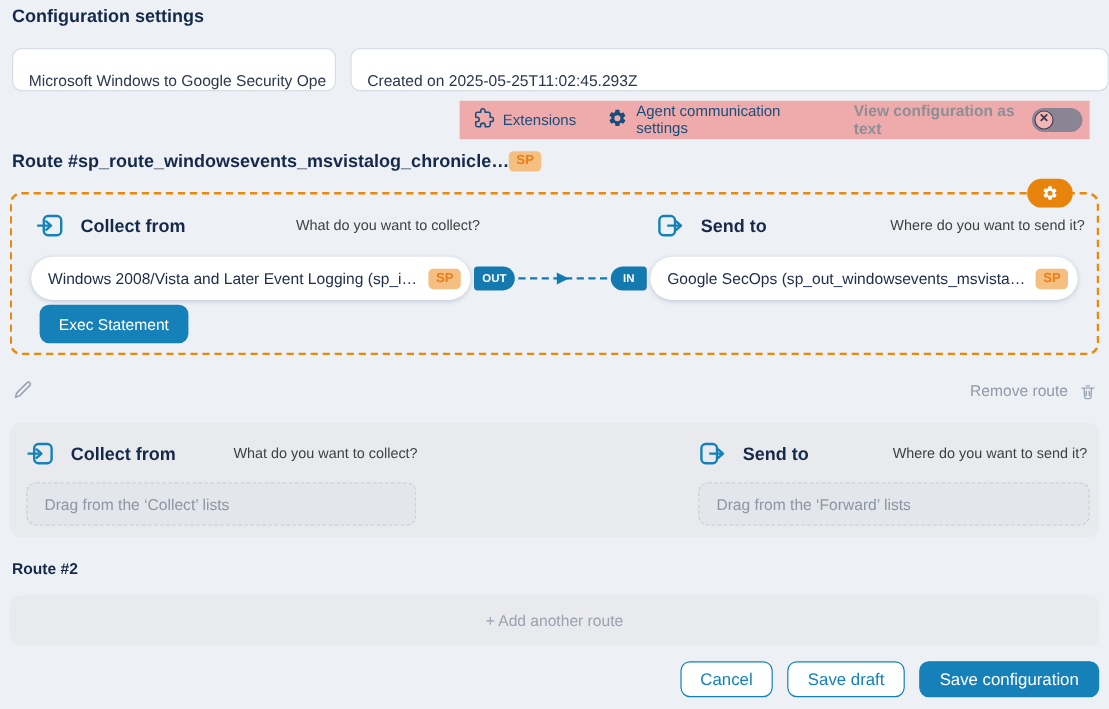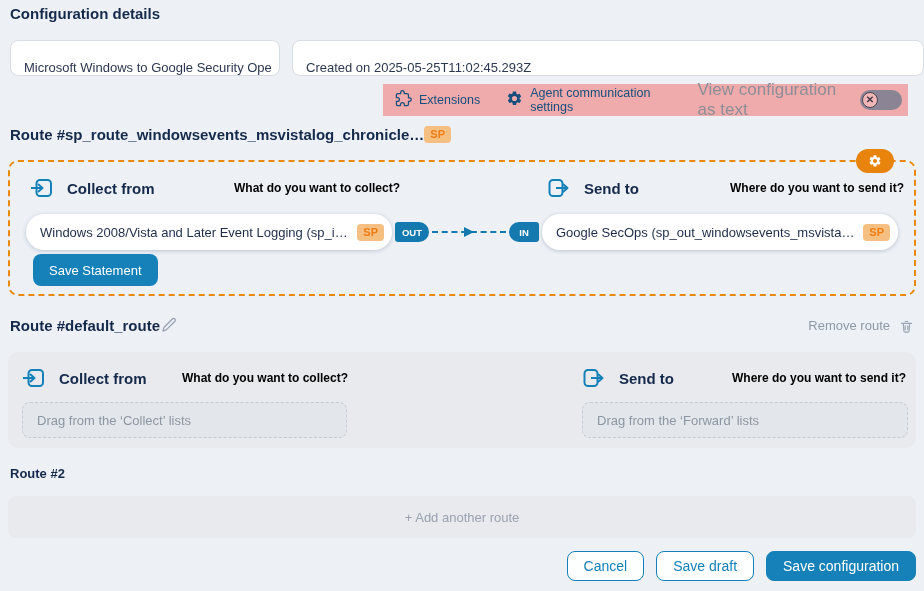--- a/index.html
+++ b/index.html
@@ -12,40 +12,40 @@
   .field { position:absolute; top:40px; height:36px; background:#fff; border:1px solid #d8dde4;
            border-radius:8px; display:flex; align-items:flex-end; padding:0 13px; font-size:13px;
            color:#2b3850; white-space:nowrap; overflow:hidden; }
   .field-name { left:10px; width:270px; }
   .field-created { left:292px; right:0; }
 
   .toolbar { position:absolute; left:383px; right:16px; top:84px; height:32px; background:#efabab;
              display:flex; align-items:center; padding:0 6px 0 12px; }
   .tb-item { display:flex; align-items:center; gap:7px; color:#174e7d; font-size:12.5px; cursor:pointer; }
   .tb-item + .tb-item { margin-left:26px; }
-  .tb-muted { margin-left:41px; color:#8d8e97; font-size:17px; }
+  .tb-muted { margin-left:41px; color:#8d8e97; font-size:13px;font-weight:bold; }
   .toggle { margin-left:10px; width:42px; height:20px; background:#8b8495; border-radius:10px; position:relative; flex:0 0 auto; }
   .toggle .knob { position:absolute; left:2px; top:2px; width:16px; height:16px; border-radius:50%;
                   background:#f3b6b6; border:1.5px solid #4a4352; color:#3c3546; font-size:10px; font-weight:bold;
                   display:flex; align-items:center; justify-content:center; line-height:1; }
 
   .route-title-row { position:absolute; left:10px; display:flex; align-items:center; gap:0; }
   .route-title { font-size:15px; font-weight:bold; color:#15294a; }
   .sp-badge { background:#f6bf82; color:#ed7d15; font-size:11px; font-weight:bold; border-radius:4px;
               padding:3px 6px; line-height:1; flex:0 0 auto; }
 
   .route1-box { position:absolute; left:8px; top:160px; width:908px; height:136px;
                 border:2px dashed #e8890c; border-radius:10px; }
   .gear-btn { position:absolute; top:-13px; right:20px; width:38px; height:24px; background:#e8830b;
               border-radius:12px; display:flex; align-items:center; justify-content:center; cursor:pointer; }
 
   .sec-head { position:absolute; top:14px; display:flex; align-items:center; }
   .sec-head .hicon { flex:0 0 auto; display:flex; }
   .sec-head .htitle { font-size:15px; font-weight:bold; color:#15294a; margin-left:13px; }
-  .sec-head .hhint { margin-left:auto; font-size:12px; color:#000000;font-weight:bold; }
+  .sec-head .hhint { margin-left:auto; font-size:12px; color:#404040; }
 
   .pill-row { position:absolute; left:16px; right:16px; top:52px; height:36px; display:flex; align-items:center; }
   .pill { height:36px; background:#fff; border-radius:18px; box-shadow:0 1px 4px rgba(25,40,80,.22);
           display:flex; align-items:center; padding:0 8px 0 14px; }
   .pill .plabel { font-size:13px; color:#1e2c49; white-space:nowrap; overflow:hidden; text-overflow:ellipsis; flex:1; }
   .pill .sp-badge { margin-left:8px; }
   .pill-src { width:366px; }
   .pill-dst { width:356px; }
   .io-badge { flex:0 0 auto; height:20px; background:#1379ae; color:#fff; font-size:9.5px; font-weight:bold;
               display:flex; align-items:center; justify-content:center; }
@@ -75,21 +75,21 @@
   .footer { position:absolute; right:8px; top:551px; display:flex; gap:12px; }
   .btn { height:30px; border-radius:8px; font-size:14px; font-family:inherit; padding:0 16px; cursor:pointer; }
   .btn-outline { background:#fdfefe; border:1px solid #1581b8; color:#1581b8; }
   .btn-primary { background:#1581b8; border:1px solid #1581b8; color:#fff; }
 </style>
 </head>
 <body>
 
 <div class="page">
 
-  <div class="cfg-title">Configuration details</div>
+  <div class="cfg-title">Configuration settings</div>
 
   <div class="field field-name">
     <span>Microsoft Windows to Google Security Ope</span>
   </div>
   <div class="field field-created">
     <span>Created on 2025-05-25T11:02:45.293Z</span>
   </div>
 
   <div class="toolbar">
     <div class="tb-item">
@@ -159,25 +159,24 @@
       <div class="conn">
         <div class="arrow"></div>
       </div>
       <div class="io-badge io-in">IN</div>
       <div class="pill pill-dst">
         <span class="plabel">Google SecOps (sp_out_windowsevents_msvistalog_c…</span>
         <span class="sp-badge">SP</span>
       </div>
     </div>
 
-    <button class="exec-btn">Save Statement</button>
+    <button class="exec-btn">Exec Statement</button>
   </div>
 
   <div class="route-title-row route2-head">
-    <span class="route-title">Route #default_route</span>
     <span class="edit-icon">
       <svg width="18" height="18" viewBox="0 0 24 24" fill="none" stroke="#9aa3b1" stroke-width="1.8" stroke-linejoin="round">
         <path d="M4 20l1.2-4.6L16.8 3.8a2.2 2.2 0 0 1 3.1 3.1L8.3 18.5 4 20z"></path>
       </svg>
     </span>
   </div>
   <div class="remove-route">
     <span>Remove route</span>
     <span style="display:flex;">
       <svg width="15" height="17" viewBox="0 0 24 24" fill="none" stroke="#9aa3b1" stroke-width="1.8" stroke-linecap="round">

